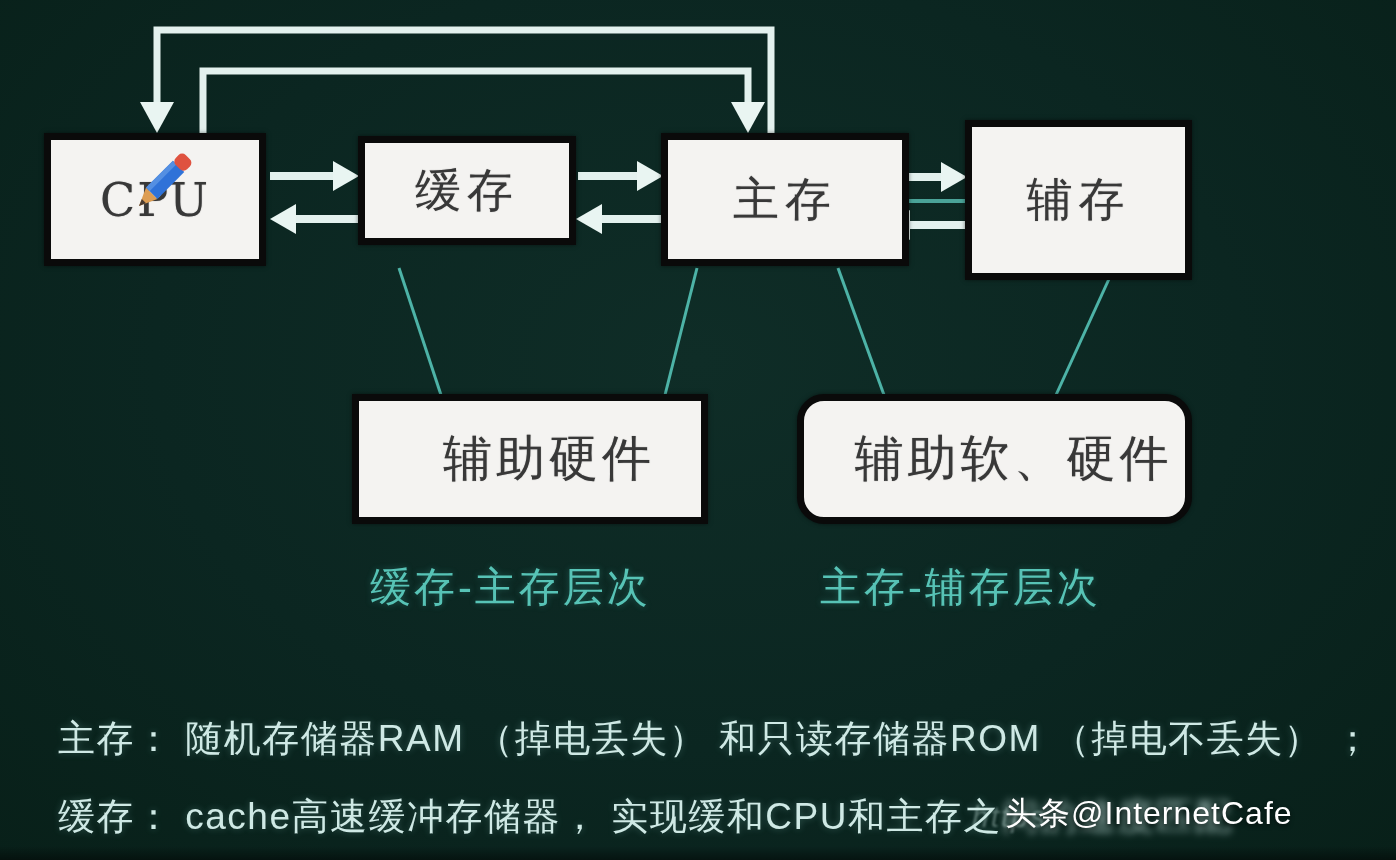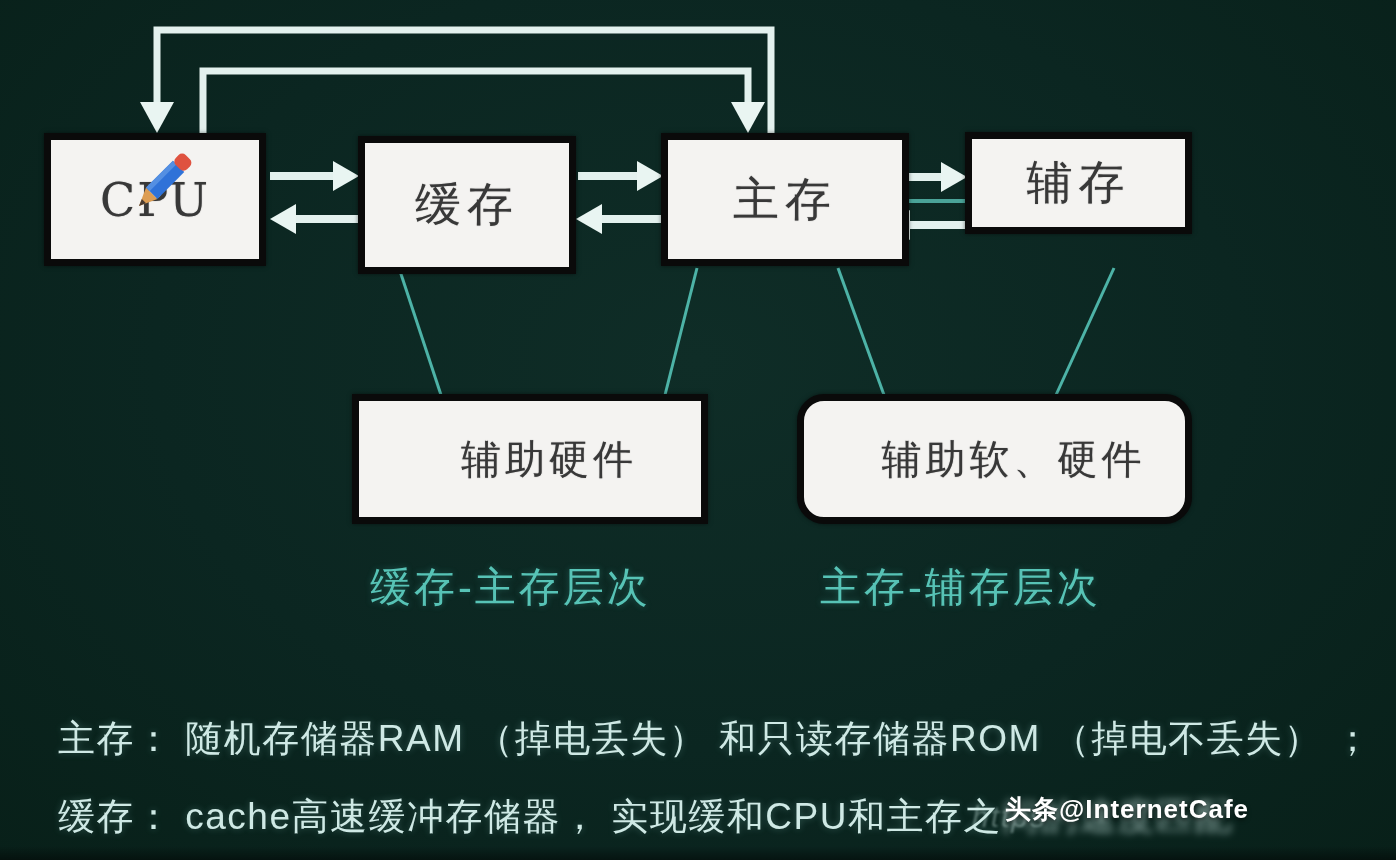--- a/index.html
+++ b/index.html
@@ -25,21 +25,21 @@
     box-shadow:0 0 4px rgba(0,0,0,.5);
   }
   .node .lbl{
     font-family:"DejaVu Serif","Liberation Serif",serif;
     color:#383838;
     letter-spacing:6px;
     text-shadow:0 0 1px rgba(60,60,60,.6);
     white-space:nowrap;
   }
   .toprow .lbl{font-size:46px;}
-  .botrow .lbl{font-size:40px;letter-spacing:4px;margin-left:38px;}
+  .botrow .lbl{font-size:49px;letter-spacing:4px;margin-left:38px;}
   #node-cpu .lbl{font-size:46px;letter-spacing:2px;}
   .pencil{position:absolute;left:78px;top:2px;z-index:3;}
   .hier-label{
     position:absolute;z-index:2;
     font-family:"DejaVu Serif","Liberation Serif",serif;
     font-size:41px;color:#57c3b6;
     letter-spacing:3px;white-space:nowrap;
     text-shadow:0 0 6px rgba(70,190,175,.35);
   }
   .note{
@@ -54,21 +54,21 @@
   }
   .url-ghost{
     position:absolute;z-index:3;
     font-size:30px;color:rgba(205,235,229,.38);
     letter-spacing:2px;
     filter:blur(1px);
     font-style:italic;
   }
   .watermark{
     position:absolute;z-index:4;
-    font-size:26px;font-weight:bold;color:#ffffff;
+    font-size:32px;font-weight:normal;color:#ffffff;
     letter-spacing:1px;white-space:nowrap;
     text-shadow:0 2px 4px rgba(0,0,0,.55);
   }
 </style>
 </head>
 <body>
 
 <div class="canvas">
 
   <svg class="lines" width="1396" height="860" viewBox="0 0 1396 860">
@@ -126,29 +126,29 @@
       <g transform="translate(10,64) rotate(-45)">
         <polygon points="0,0 18,-8 18,8" fill="#dd9d53"></polygon>
         <polygon points="0,0 7,-3 7,3" fill="#4a3b30"></polygon>
         <rect x="18" y="-8" width="38" height="16" fill="#2f72d8"></rect>
         <rect x="18" y="-8" width="38" height="5" fill="#5b94e4" opacity="0.85"></rect>
         <rect x="55" y="-8" width="14" height="16" rx="5" fill="#df5240"></rect>
       </g>
     </svg>
   </div>
 
-  <div class="node toprow" style="left:358px;top:136px;width:218px;height:138px;">
+  <div class="node toprow" style="left:358px;top:136px;width:218px;height:109px;">
     <span class="lbl">缓存</span>
   </div>
 
   <div class="node toprow" style="left:661px;top:133px;width:248px;height:133px;">
     <span class="lbl">主存</span>
   </div>
 
-  <div class="node toprow" style="left:965px;top:132px;width:227px;height:102px;">
+  <div class="node toprow" style="left:965px;top:120px;width:227px;height:160px;">
     <span class="lbl">辅存</span>
   </div>
 
   <div class="node botrow" style="left:352px;top:394px;width:356px;height:130px;">
     <span class="lbl">辅助硬件</span>
   </div>
 
   <div class="node botrow" style="left:797px;top:394px;width:395px;height:130px;border-radius:27px;">
     <span class="lbl">辅助软、硬件</span>
   </div>

